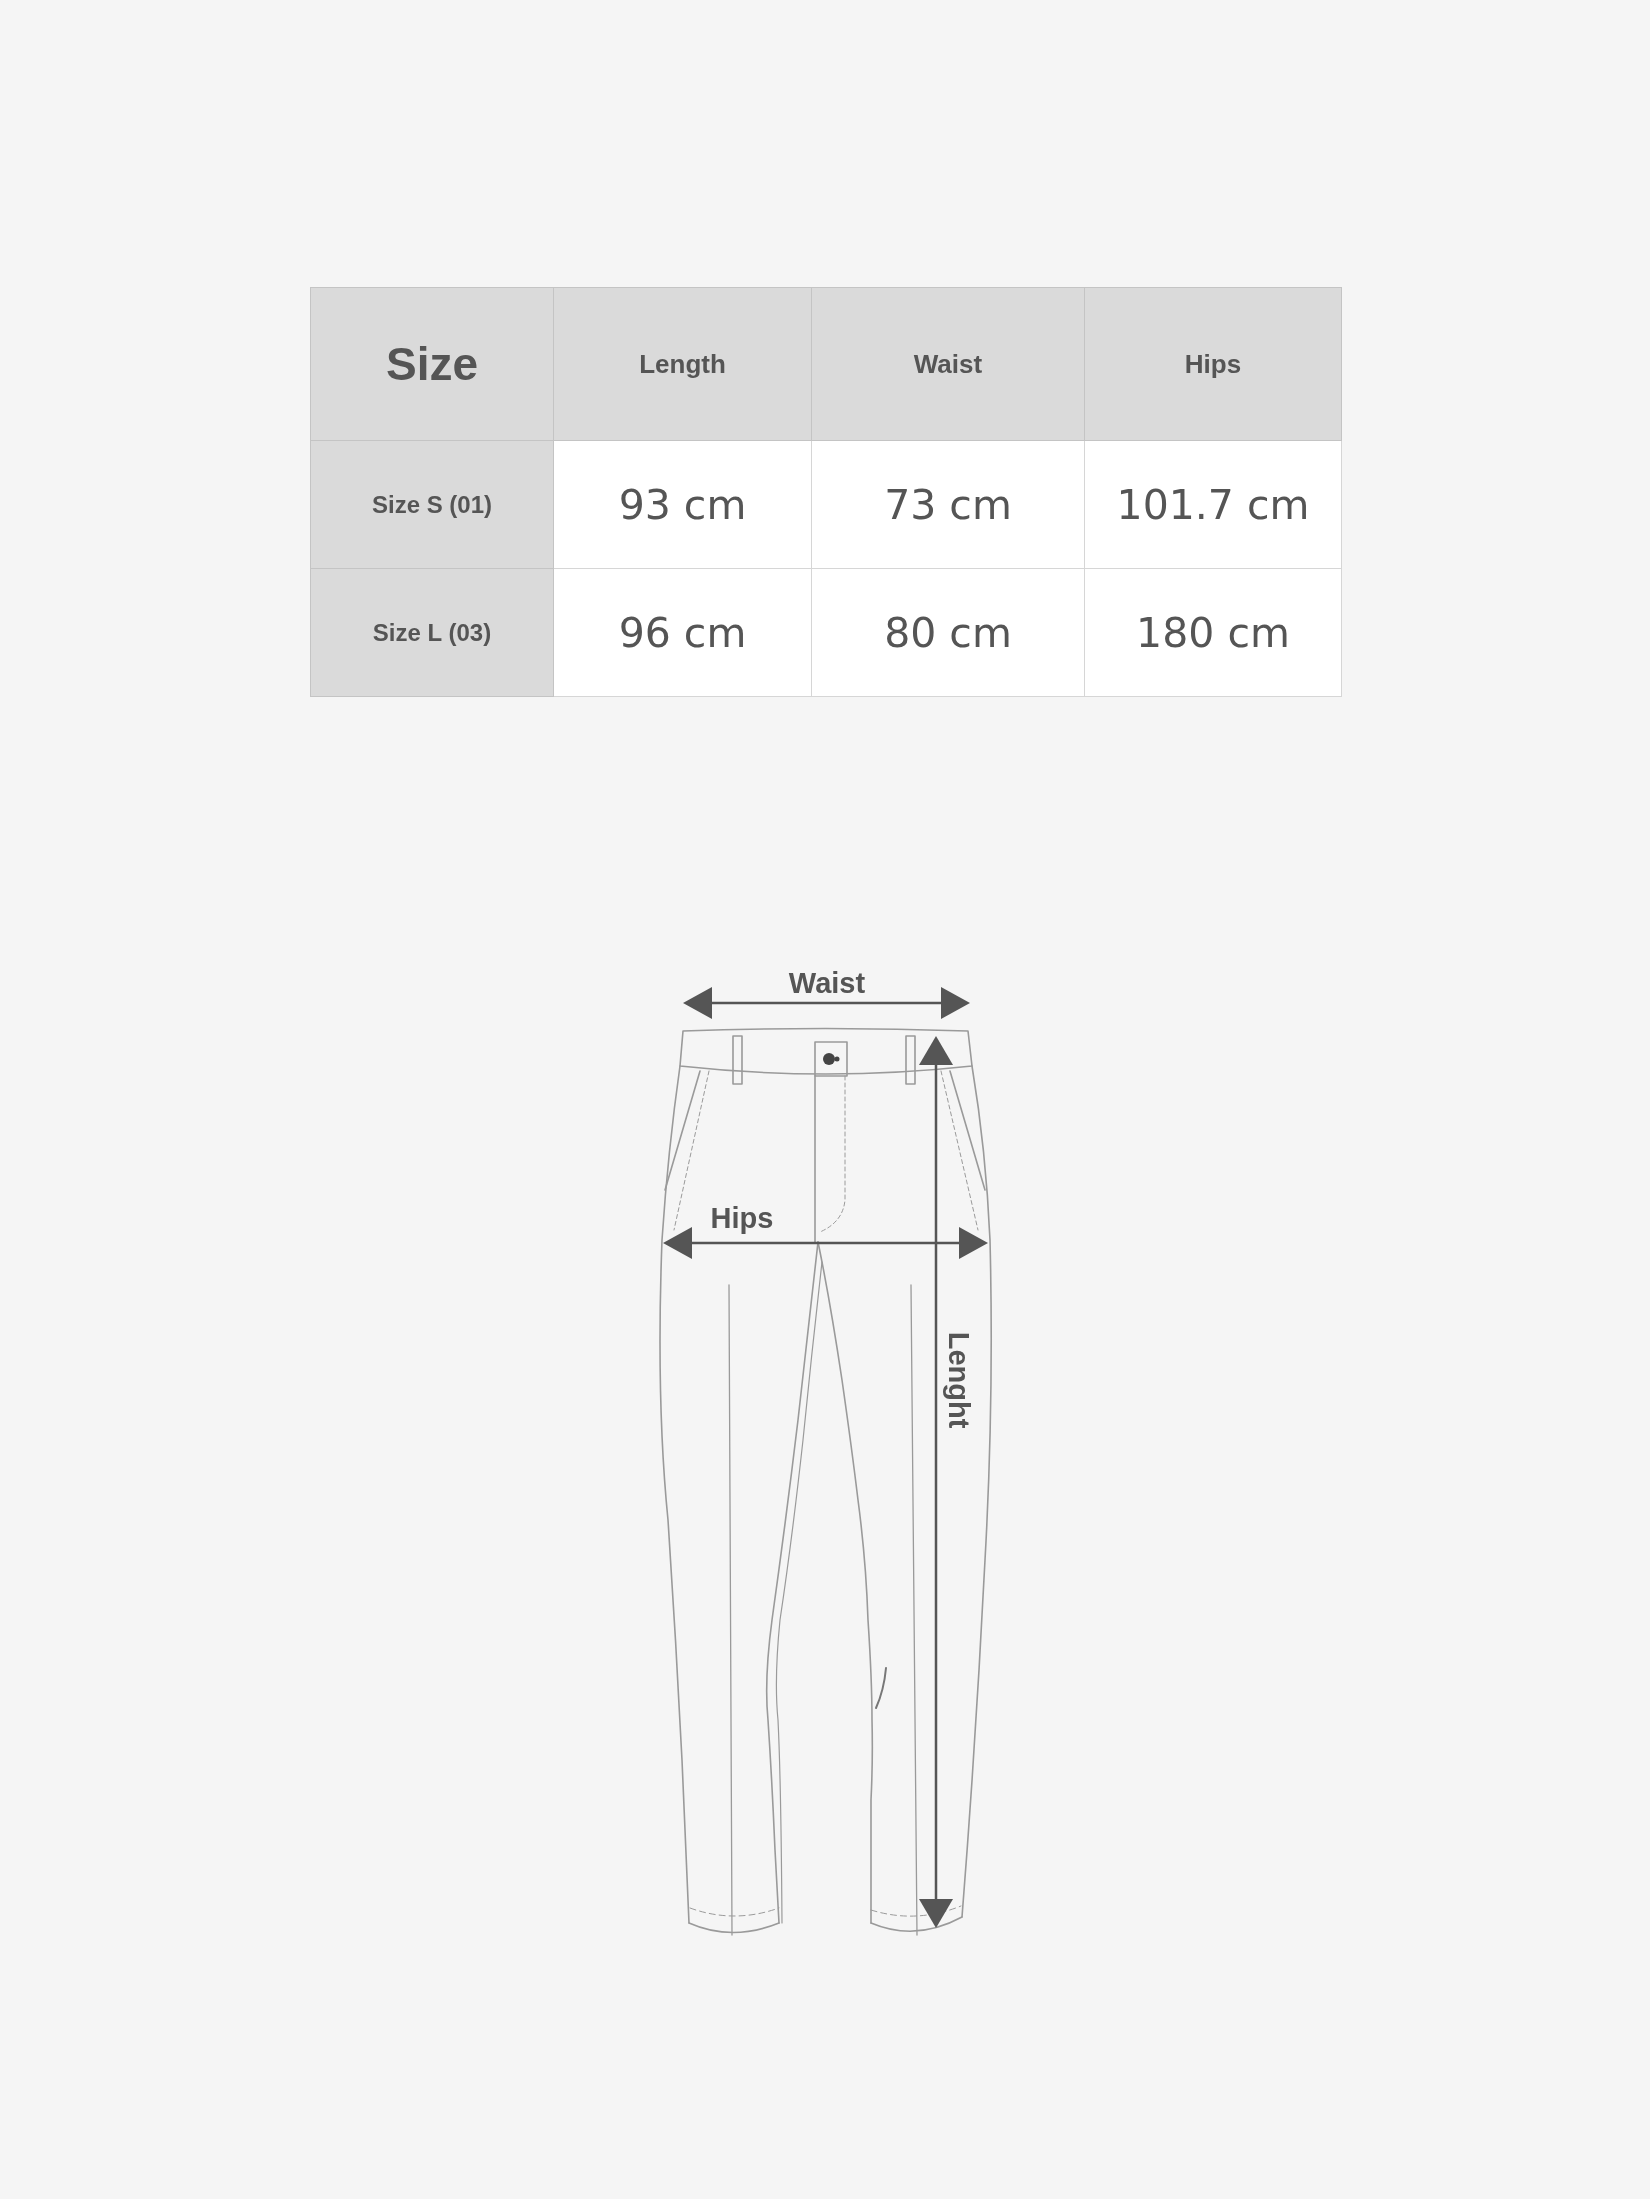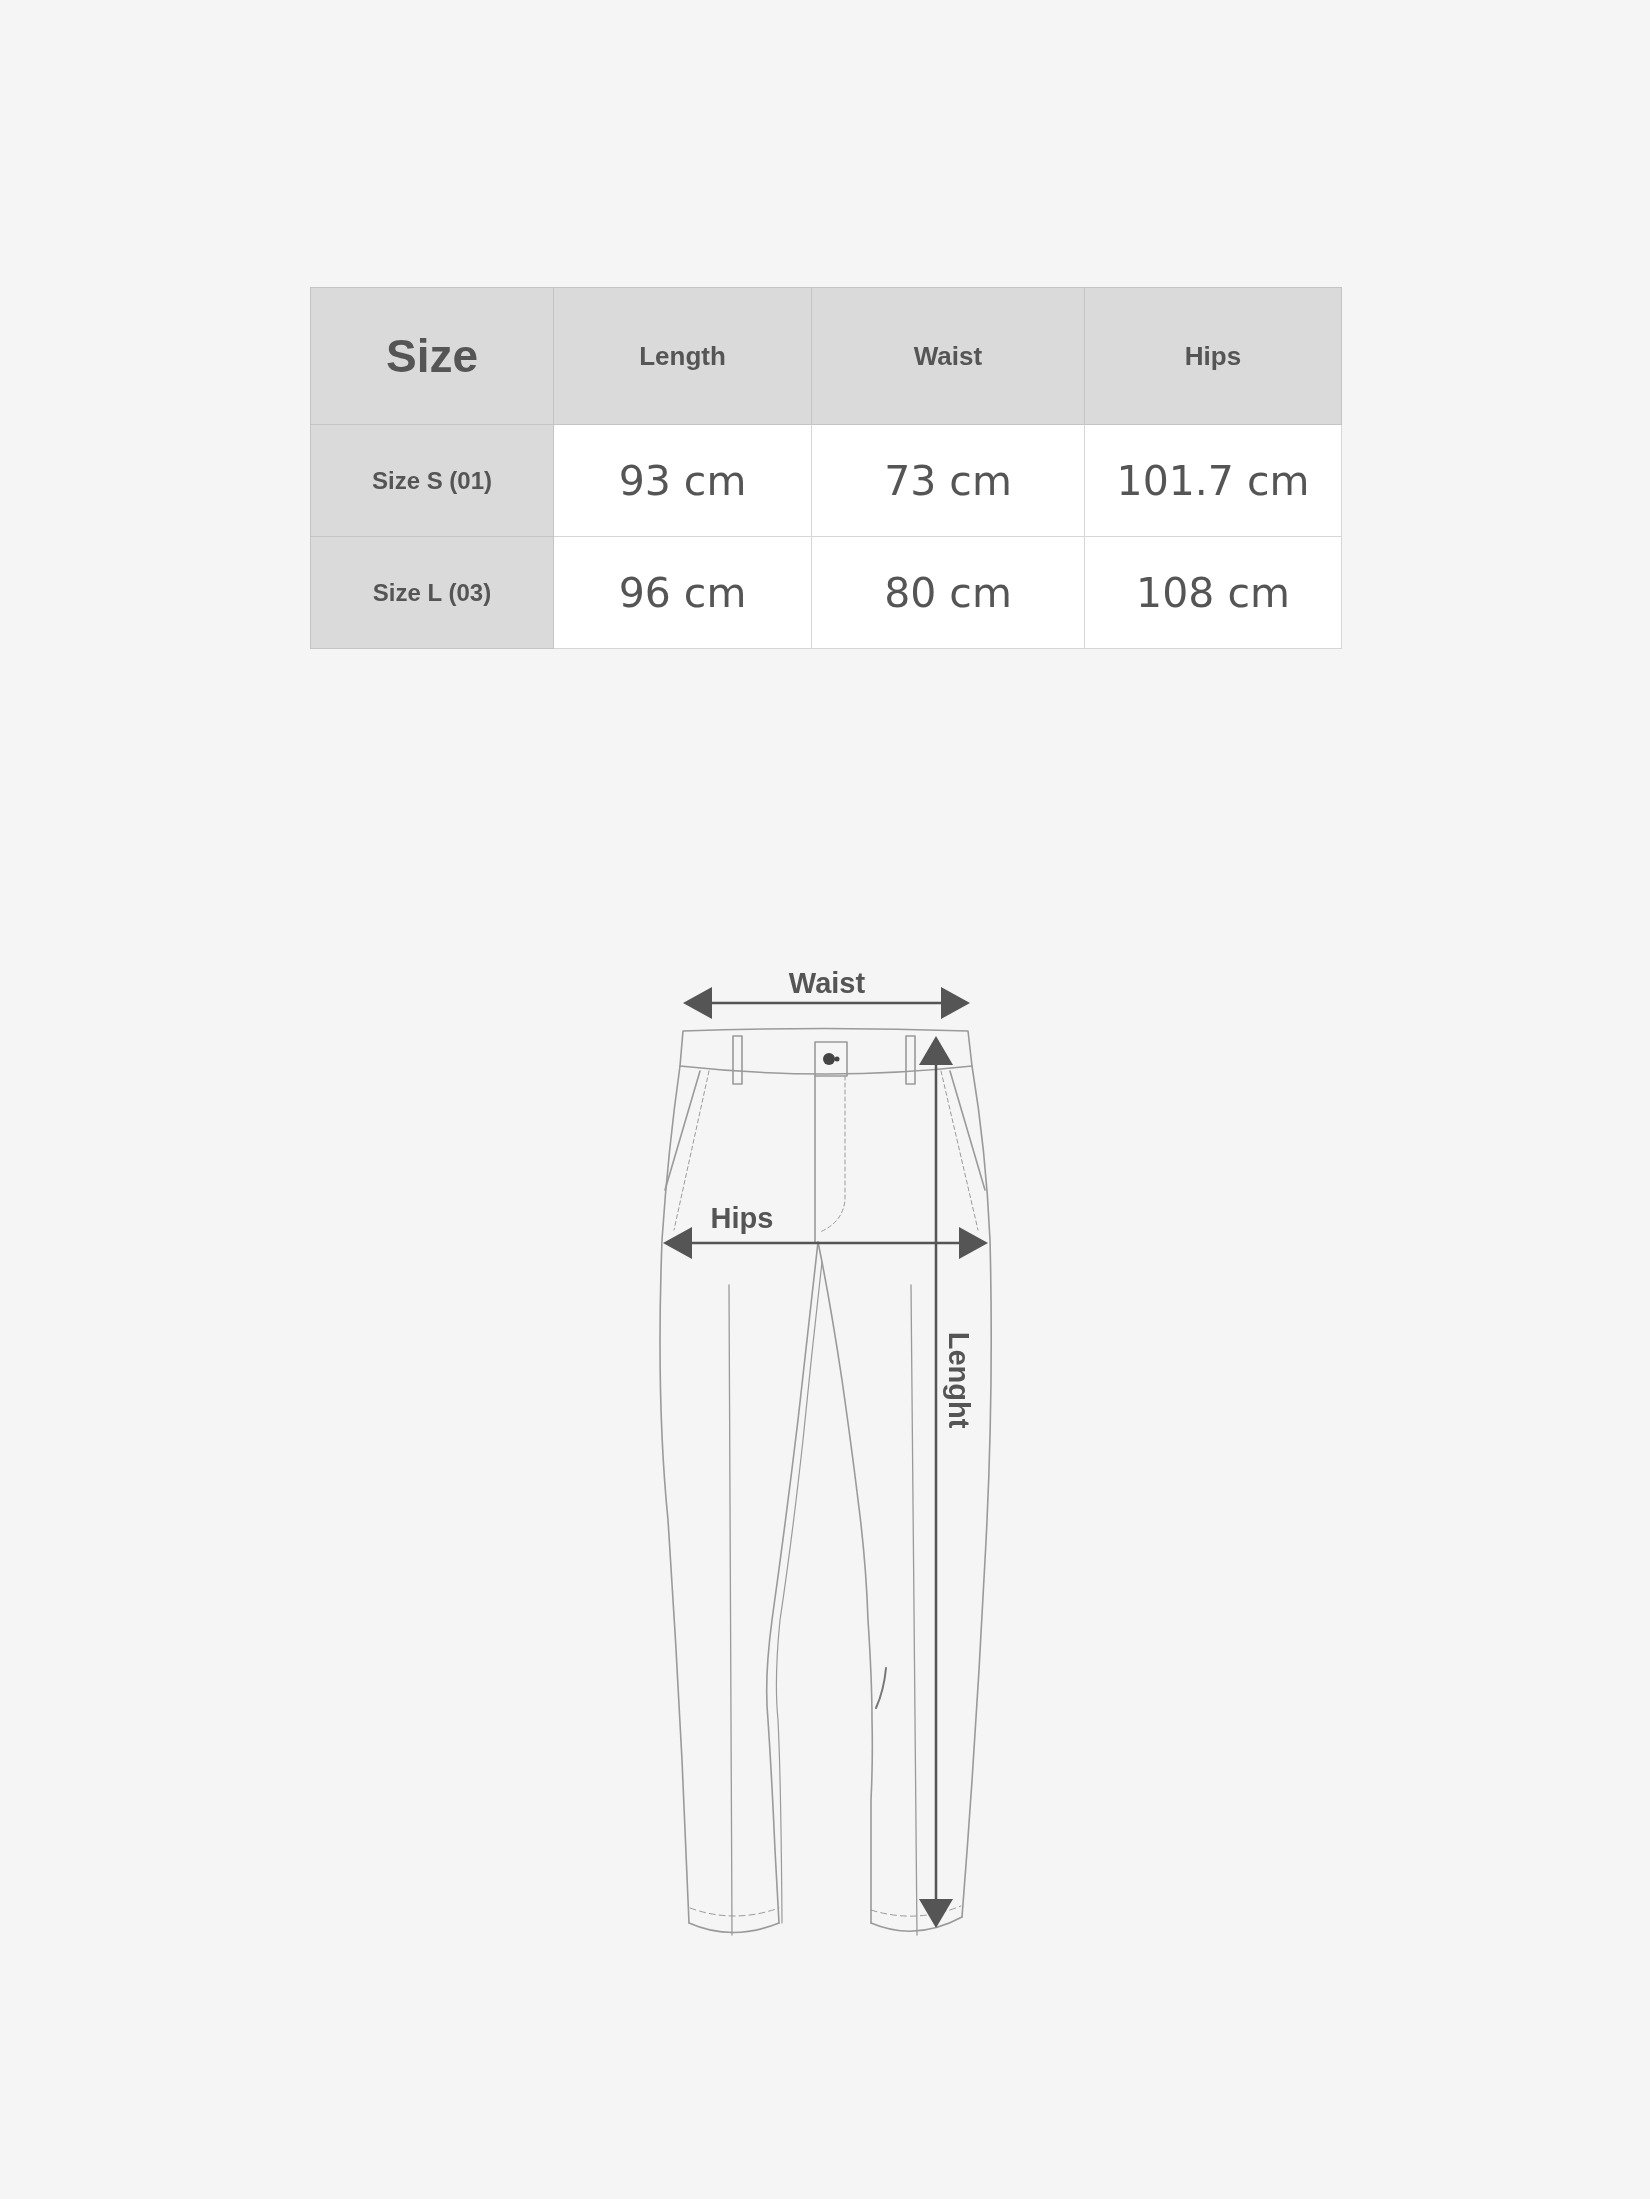--- a/index.html
+++ b/index.html
@@ -10,21 +10,21 @@
   .size-table {
     position:absolute; left:310px; top:287px; width:1031px;
     border-collapse:collapse; table-layout:fixed;
     border:1.5px solid #bdbdbd;
   }
   .size-table col.c0 { width:243px; }
   .size-table col.c1 { width:258px; }
   .size-table col.c2 { width:273px; }
   .size-table col.c3 { width:257px; }
   .size-table th, .size-table td {
-    border:1.5px solid #d6d6d6; text-align:center; vertical-align:middle; padding:8px;
+    border:1.5px solid #d6d6d6; text-align:center; vertical-align:middle; padding:16px;
   }
   .size-table thead th {
     background:#dadada; height:120px; font-weight:bold; font-size:26px; color:#555;
     border-color:#c4c4c4;
   }
   .size-table thead th.size-head { font-size:46px; }
   .size-table tbody th {
     background:#dadada; font-weight:bold; font-size:24px; height:95px; color:#555;
     border-color:#c4c4c4;
   }
@@ -60,21 +60,21 @@
     <tr>
       <th>Size S (01)</th>
       <td>93 cm</td>
       <td>73 cm</td>
       <td>101.7 cm</td>
     </tr>
     <tr>
       <th>Size L (03)</th>
       <td>96 cm</td>
       <td>80 cm</td>
-      <td>108 cm</td>
+      <td>180 cm</td>
     </tr>
   </tbody>
 </table>
 
 <div class="diagram">
   <svg width="1650" height="2199" viewBox="0 0 1650 2199" style="position:absolute;left:0;top:0;">
     <g fill="none" stroke="#9a9a9a" stroke-width="1.6" stroke-linejoin="round" stroke-linecap="round">
 
       <path d="M683 1031 Q826 1026 968 1031 L972 1066 Q826 1082 680 1066 Z"></path>
 

